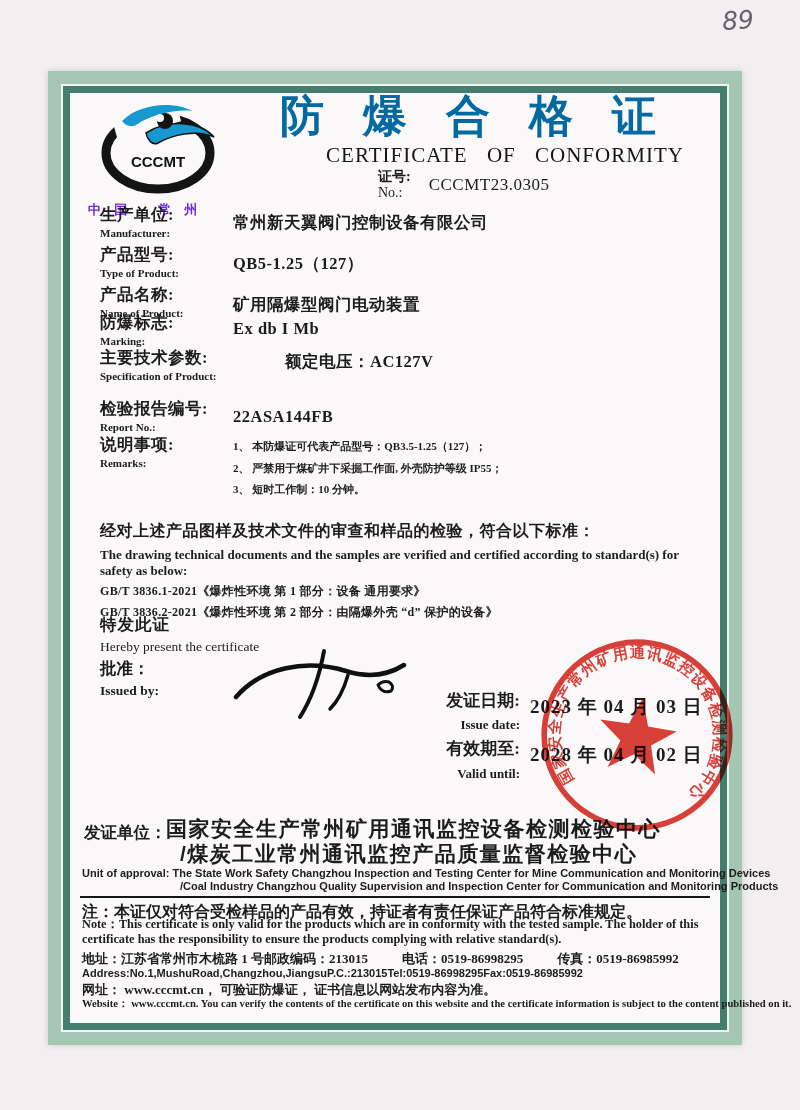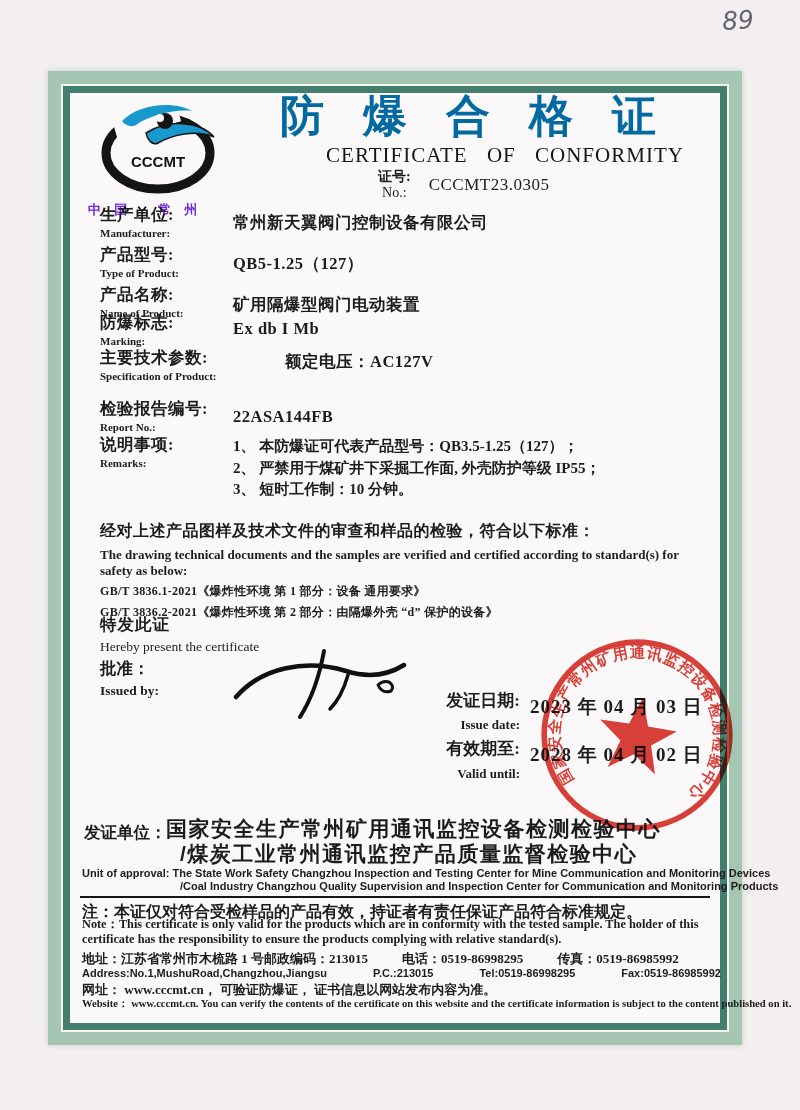--- a/index.html
+++ b/index.html
@@ -31,37 +31,37 @@
   .logo-region{font-size:13px;letter-spacing:5px;color:#6d28d9;margin-top:2px;font-weight:600;}
   .title-cn{
     position:absolute;left:210px;top:-6px;width:450px;text-align:left;
     font-size:44px;letter-spacing:14px;color:#0369a1;font-weight:700;white-space:nowrap;
   }
   .title-en{
     position:absolute;left:210px;top:50px;width:450px;text-align:center;
     font-size:21px;letter-spacing:1px;word-spacing:13px;color:#151515;
   }
   .certno{position:absolute;left:308px;top:76px;display:flex;align-items:center;}
-  .certno .lbls{display:flex;flex-direction:column;line-height:16px;text-align:center;}
+  .certno .lbls{display:flex;flex-direction:column;line-height:16px;text-align:left;}
   .certno .lbl-cn{font-size:14px;font-weight:700;}
   .certno .lbl-en{font-size:14px;}
   .certno .num{font-size:17px;margin-left:18px;letter-spacing:.5px;}
   
   .f-label{position:absolute;left:30px;width:160px;line-height:19px;}
   .f-label .cn{font-size:16.5px;font-weight:700;display:block;letter-spacing:.5px;}
   .f-label .en{font-size:11px;font-weight:600;display:block;}
   .f-value{position:absolute;font-size:16.5px;font-weight:600;letter-spacing:.5px;white-space:nowrap;}
   .r1{top:112px;} .r1v{top:119px;left:163px;}
   .r2{top:152px;} .r2v{top:160px;left:163px;}
   .r3{top:192px;} .r3v{top:201px;left:163px;}
   .r4{top:220px;} .r4v{top:226px;left:163px;}
   .r5{top:255px;} .r5v{top:258px;left:215px;}
   .r6{top:306px;} .r6v{top:314px;left:163px;}
   .r7{top:342px;}
-  .remarks{position:absolute;left:163px;top:343px;font-size:15px;font-weight:600;line-height:21.5px;white-space:nowrap;}
+  .remarks{position:absolute;left:163px;top:343px;font-size:11px;font-weight:600;line-height:21.5px;white-space:nowrap;}
   
   .standards{position:absolute;left:30px;top:428px;width:610px;}
   .std-cn{font-size:16px;font-weight:700;letter-spacing:.5px;}
   .std-en{font-size:13px;font-weight:600;margin-top:5px;}
   .std-line{font-size:12px;font-weight:600;margin-top:4px;letter-spacing:.3px;}
   
   .present-cn{position:absolute;left:30px;top:521px;font-size:16.5px;font-weight:700;letter-spacing:1px;}
   .present-en{position:absolute;left:30px;top:546px;font-size:13.5px;font-weight:400;}
   .approve-cn{position:absolute;left:30px;top:565px;font-size:16.5px;font-weight:700;}
   .approve-en{position:absolute;left:30px;top:590px;font-size:13.5px;font-weight:600;}
@@ -82,21 +82,21 @@
   .unit-label{position:absolute;left:14px;top:729px;font-size:16.5px;font-weight:700;font-family:"Liberation Sans","DejaVu Sans",sans-serif;}
   .unit-l1{position:absolute;left:96px;top:722px;font-size:21px;font-weight:700;letter-spacing:1.5px;font-family:"Liberation Sans","DejaVu Sans",sans-serif;white-space:nowrap;}
   .unit-l2{position:absolute;left:110px;top:747px;font-size:21px;font-weight:700;letter-spacing:1.5px;font-family:"Liberation Sans","DejaVu Sans",sans-serif;white-space:nowrap;}
   .unit-en1{position:absolute;left:12px;top:774px;width:630px;font-size:11px;font-weight:700;font-family:"Liberation Sans","DejaVu Sans",sans-serif;white-space:nowrap;}
   .unit-en2{position:absolute;left:110px;top:787px;width:530px;font-size:11px;font-weight:700;font-family:"Liberation Sans","DejaVu Sans",sans-serif;white-space:nowrap;}
   .divider{position:absolute;left:10px;top:803px;width:630px;height:2px;background:#161616;}
   
   .note-cn{position:absolute;left:12px;top:809px;font-size:16px;font-weight:700;white-space:nowrap;}
   .note-en{position:absolute;left:12px;top:824px;width:632px;font-size:12.3px;font-weight:600;line-height:15px;}
   .addr-cn{position:absolute;left:12px;top:857px;width:632px;display:flex;gap:34px;font-size:13px;font-weight:700;white-space:nowrap;}
-  .addr-en{position:absolute;left:12px;top:874px;width:632px;display:flex;gap:46px;font-size:11px;font-weight:600;font-family:"Liberation Sans","DejaVu Sans",sans-serif;white-space:nowrap;}
+  .addr-en{position:absolute;left:12px;top:874px;width:632px;display:flex;font-size:11px;font-weight:600;font-family:"Liberation Sans","DejaVu Sans",sans-serif;white-space:nowrap;}
   .web-cn{position:absolute;left:12px;top:888px;font-size:13px;font-weight:700;white-space:nowrap;}
   .web-en{position:absolute;left:12px;top:904px;font-size:10.6px;font-weight:600;white-space:nowrap;}
 </style>
 </head>
 <body>
 
 <div class="page-num">89</div>
 
 <div class="frame-outer">
   <div class="frame-inner">

